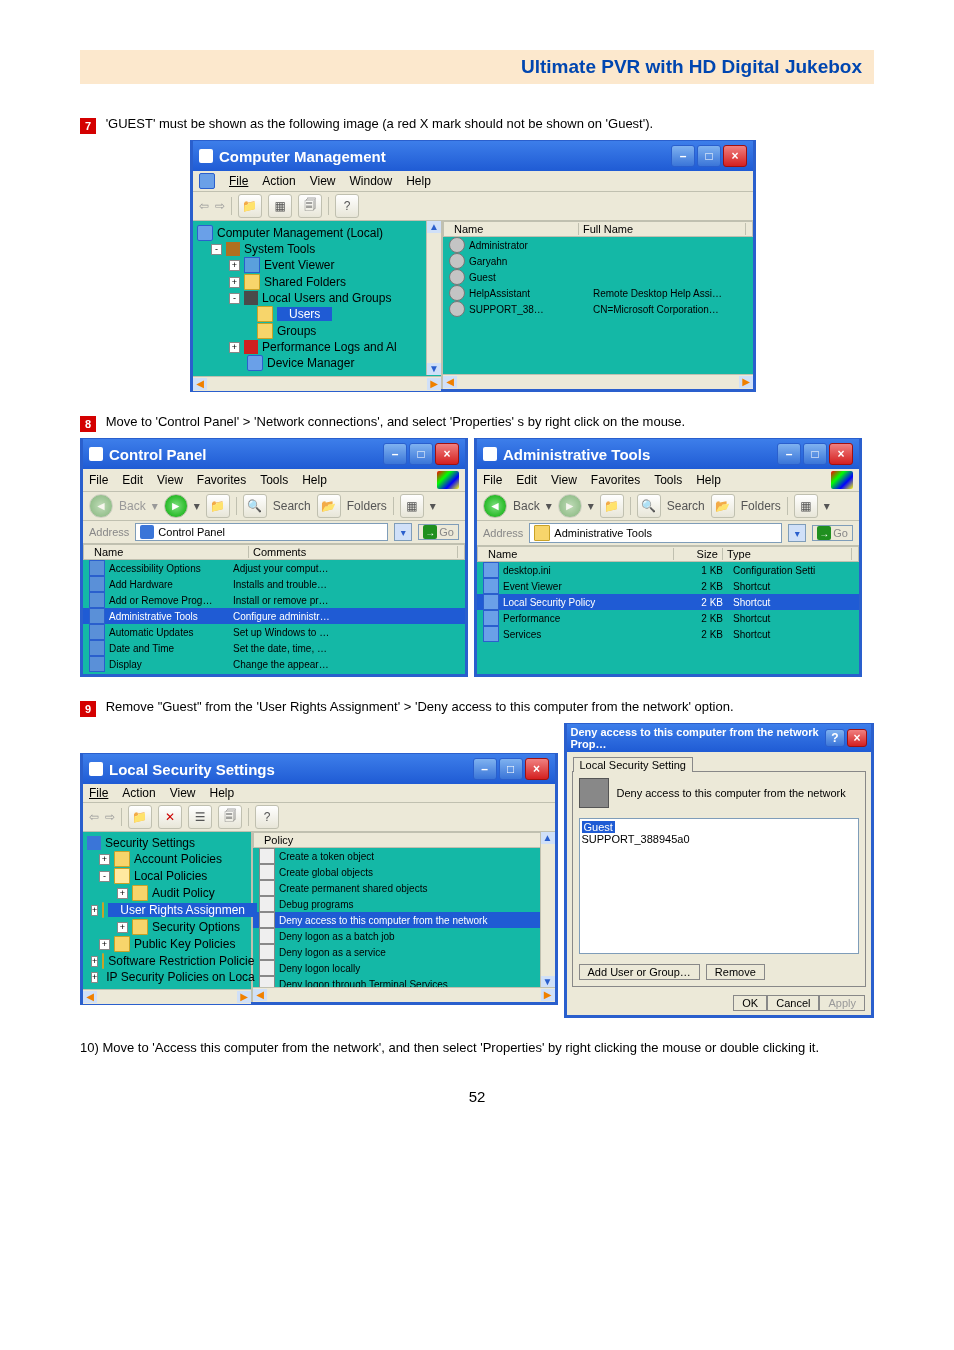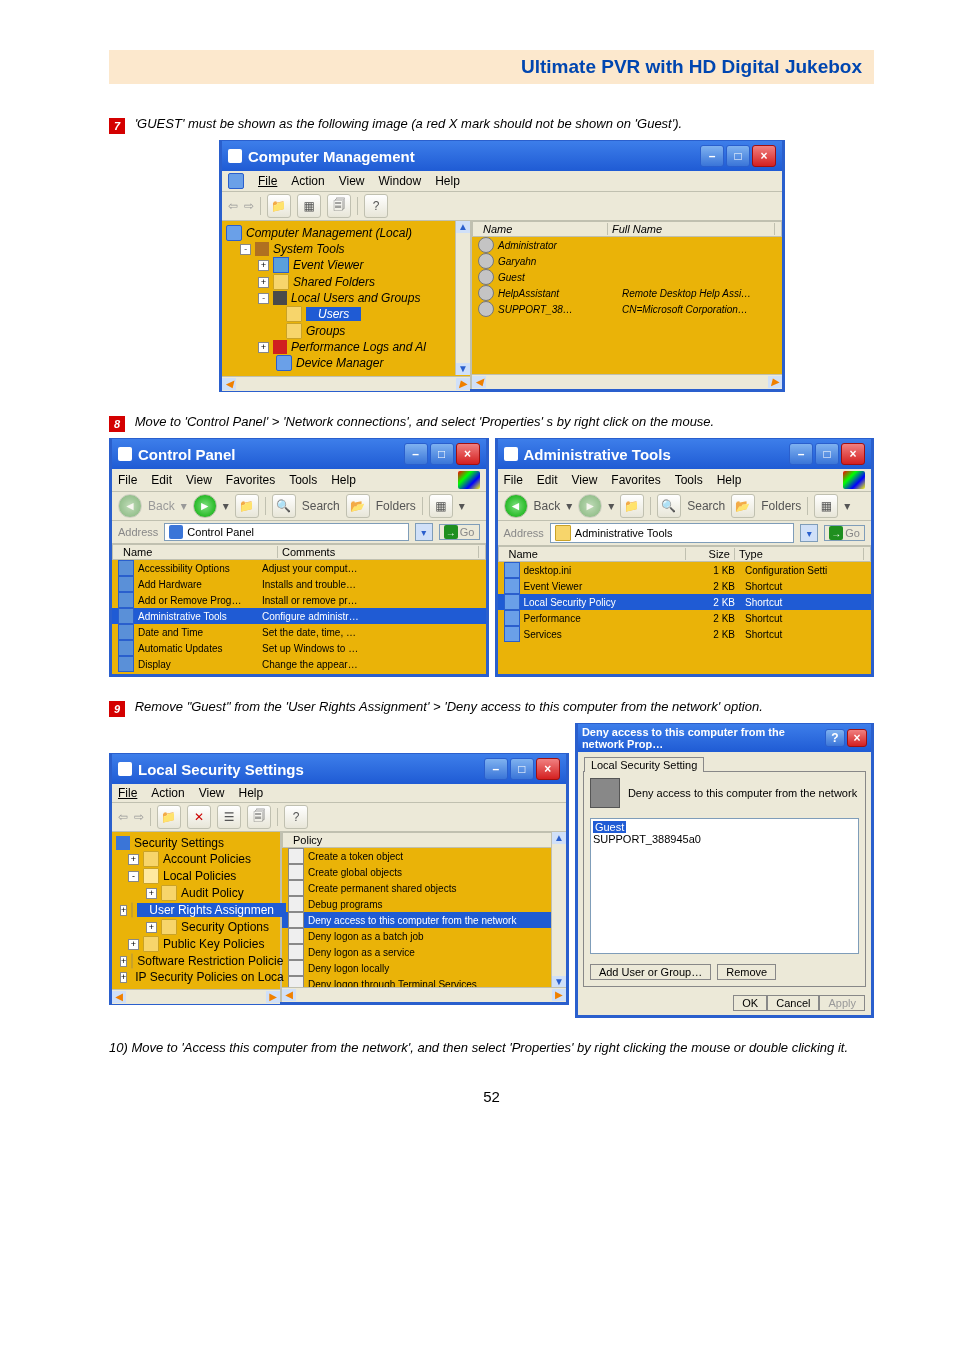--- a/index.html
+++ b/index.html
@@ -6,54 +6,53 @@
     margin: 0;
     padding: 0;
     background: #fff;
     font-family: Arial, sans-serif;
     font-size: 13px;
     color: #000;
     width: 954px;
   }
   .page {
     padding: 50px 80px 30px 80px;
-    margin-left: 29px;
   }
   .title-band {
     background: #fce8cd;
     padding: 6px 12px;
     margin: 0 0 30px 0;
     text-align: right;
   }
   .title-band span {
     color: #0046b0;
     font-weight: bold;
     font-size: 19px;
     font-family: Verdana, Arial, sans-serif;
   }
-  .step-line { margin: 8px 0 6px 0; line-height: 1.5; font-style: italic; }
+  .step-line { margin: 8px 0 6px 0; line-height: 1.5; }
   .badge {
     display: inline-block;
     width: 16px; height: 16px;
     background: #d40000;
     color: #fff;
     font-size: 11px;
     text-align: center;
     line-height: 16px;
     font-weight: bold;
     vertical-align: -2px;
     margin-right: 6px;
   }
   .justify { text-align: justify; }
 
   
   .xp-window {
     border: 3px solid #2a5fcd;
     border-top: none;
-    background: #eab308;
+    background: #14b8a6;
     margin: 4px auto 18px auto;
     position: relative;
   }
   .xp-titlebar {
     background: linear-gradient(#3d7eea,#1f5bd4);
     color: #fff;
     font-weight: bold;
     padding: 4px 6px;
     font-size: 15px;
     display: flex;
@@ -203,21 +202,21 @@
         <span style="color:#999;">⇦</span>
         <span style="color:#999;">⇨</span>
         <span style="border-left:1px solid #c0c0b0;height:18px;"></span>
         <span class="tb-ico">📁</span>
         <span class="tb-ico">▦</span>
         <span class="tb-ico">🗐</span>
         <span style="border-left:1px solid #c0c0b0;height:18px;"></span>
         <span class="tb-ico">?</span>
       </div>
 
-      <div class="two-pane" style="height:168px;font-style:italic;">
+      <div class="two-pane" style="height:168px;">
 
         <div class="pane pane-left" style="width:248px;">
           <div class="tree">
             <div class="tree-row">
                 <span class="ico16 ico-comp"></span>
                 <span>Computer Management (Local)</span>
               </div>
             <div class="tree-row">
                 <span class="tree-indent" style="width:10px;"></span>
                 <span class="exp">-</span>
@@ -411,30 +410,30 @@
             <div class="list-row sel">
               <span class="c1">
                 <span class="ico16" style="background:#5a90d8;border:1px solid #2a5fcd;"></span>
                 <span>Administrative Tools</span>
               </span>
               <span class="c2">Configure administr…</span>
             </div>
             <div class="list-row">
               <span class="c1">
                 <span class="ico16" style="background:#5a90d8;border:1px solid #2a5fcd;"></span>
-                <span>Date and Time</span>
-              </span>
-              <span class="c2">Set the date, time, …</span>
+                <span>Automatic Updates</span>
+              </span>
+              <span class="c2">Set up Windows to …</span>
             </div>
             <div class="list-row">
               <span class="c1">
                 <span class="ico16" style="background:#5a90d8;border:1px solid #2a5fcd;"></span>
-                <span>Automatic Updates</span>
-              </span>
-              <span class="c2">Set up Windows to …</span>
+                <span>Date and Time</span>
+              </span>
+              <span class="c2">Set the date, time, …</span>
             </div>
             <div class="list-row">
               <span class="c1">
                 <span class="ico16" style="background:#5a90d8;border:1px solid #2a5fcd;"></span>
                 <span>Display</span>
               </span>
               <span class="c2">Change the appear…</span>
             </div>
           </div>
       </div>

